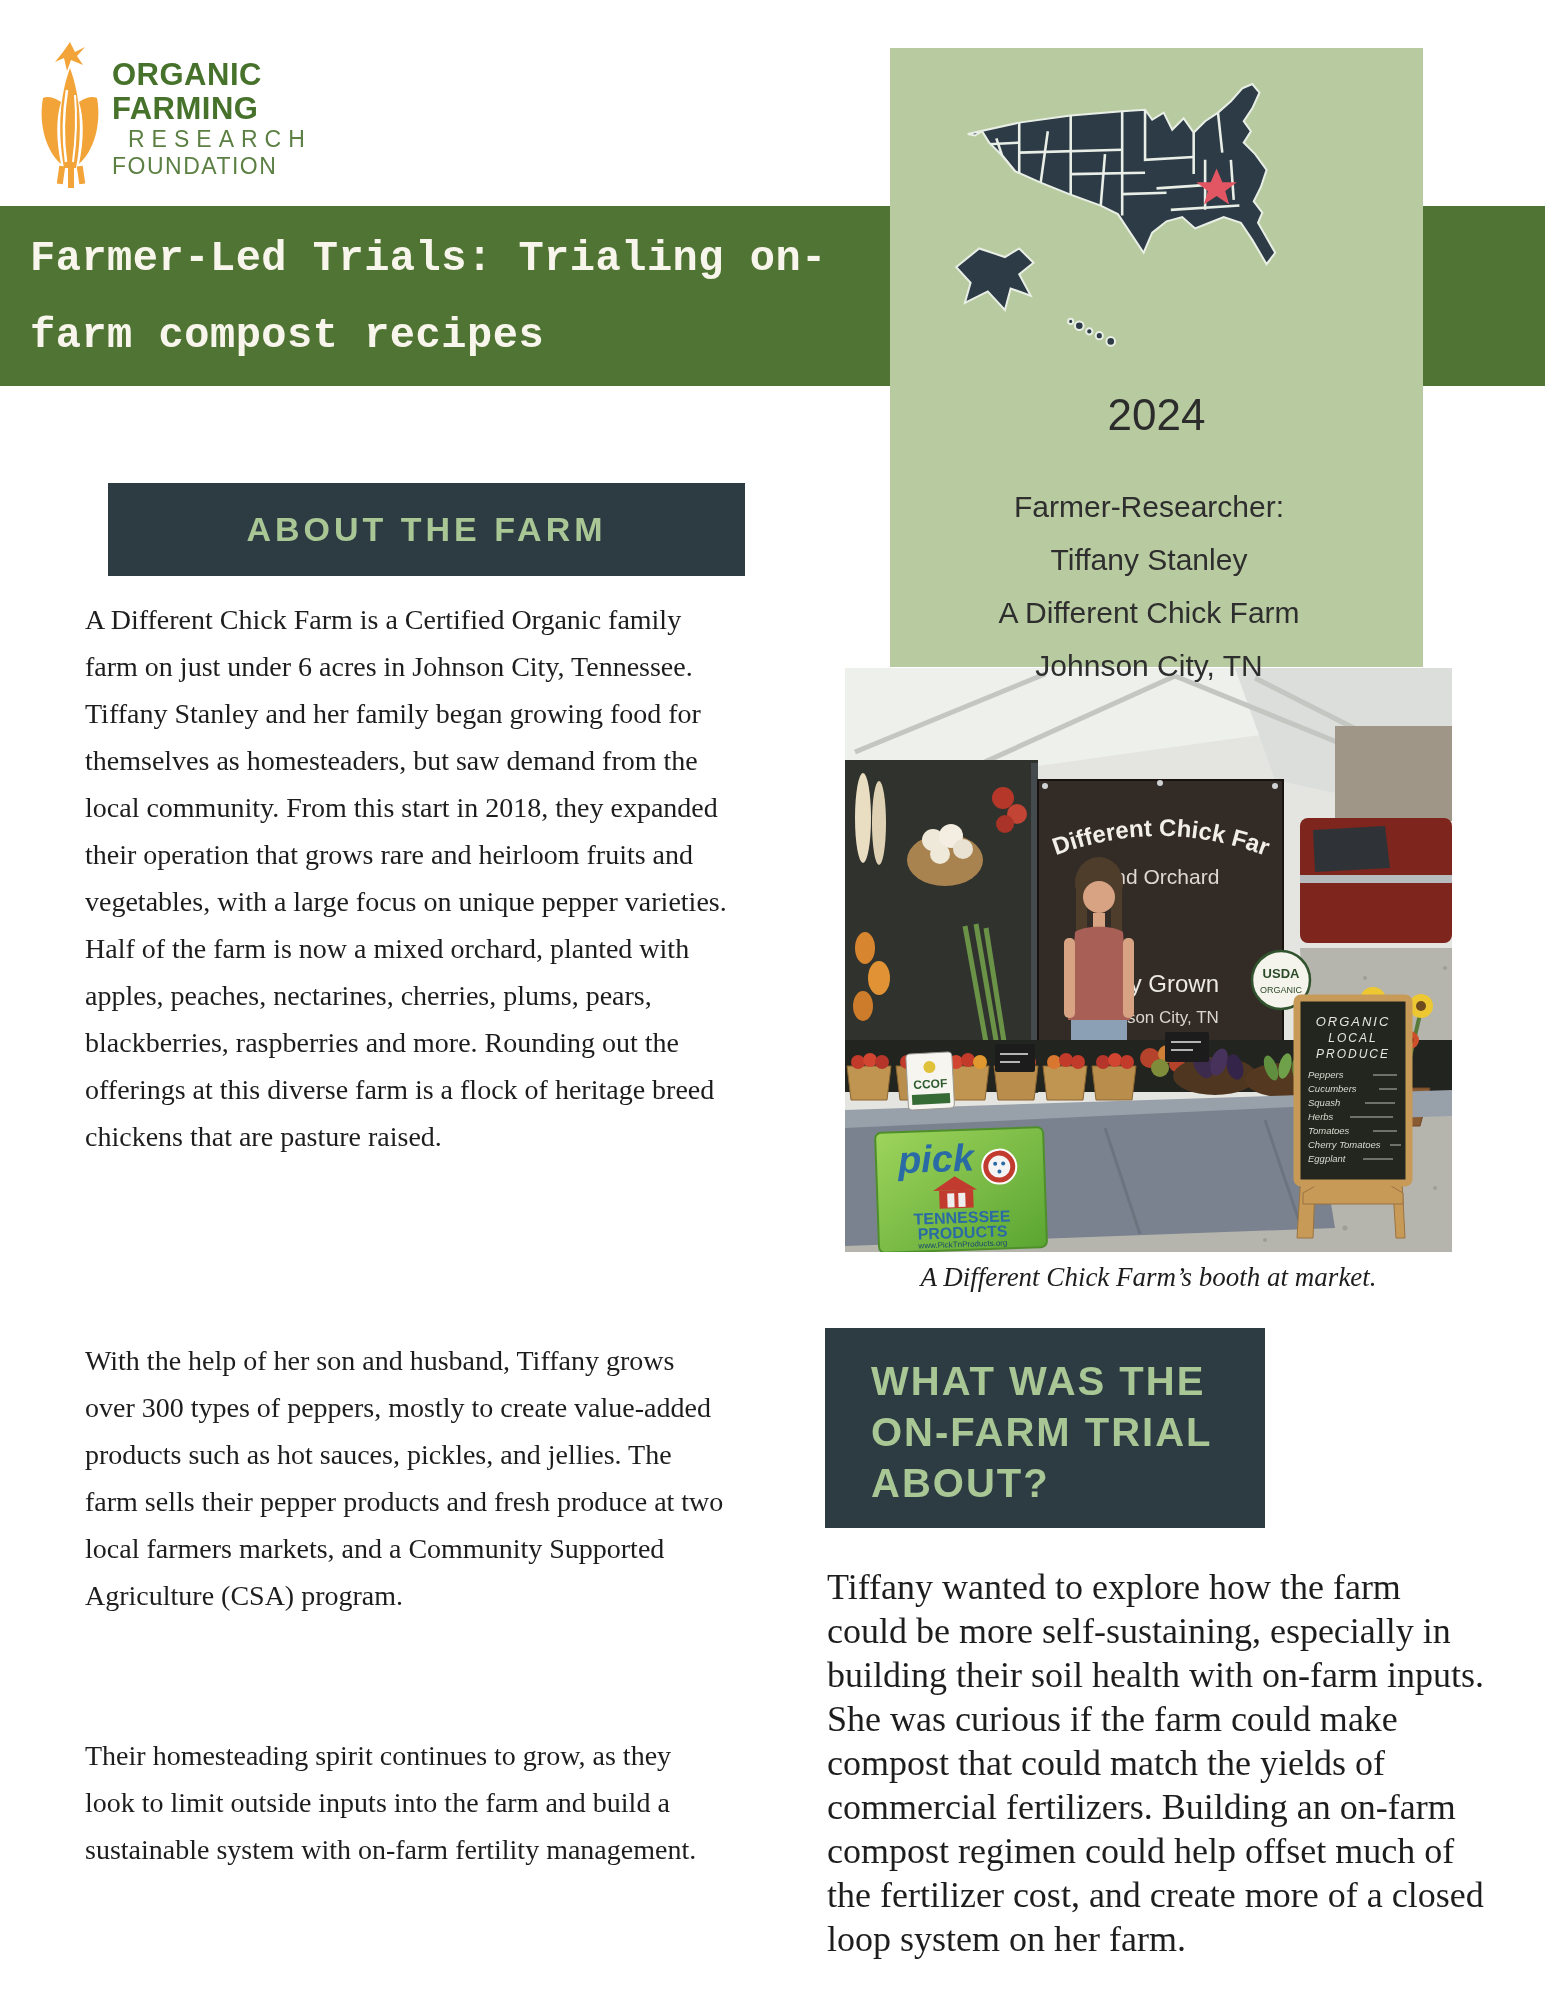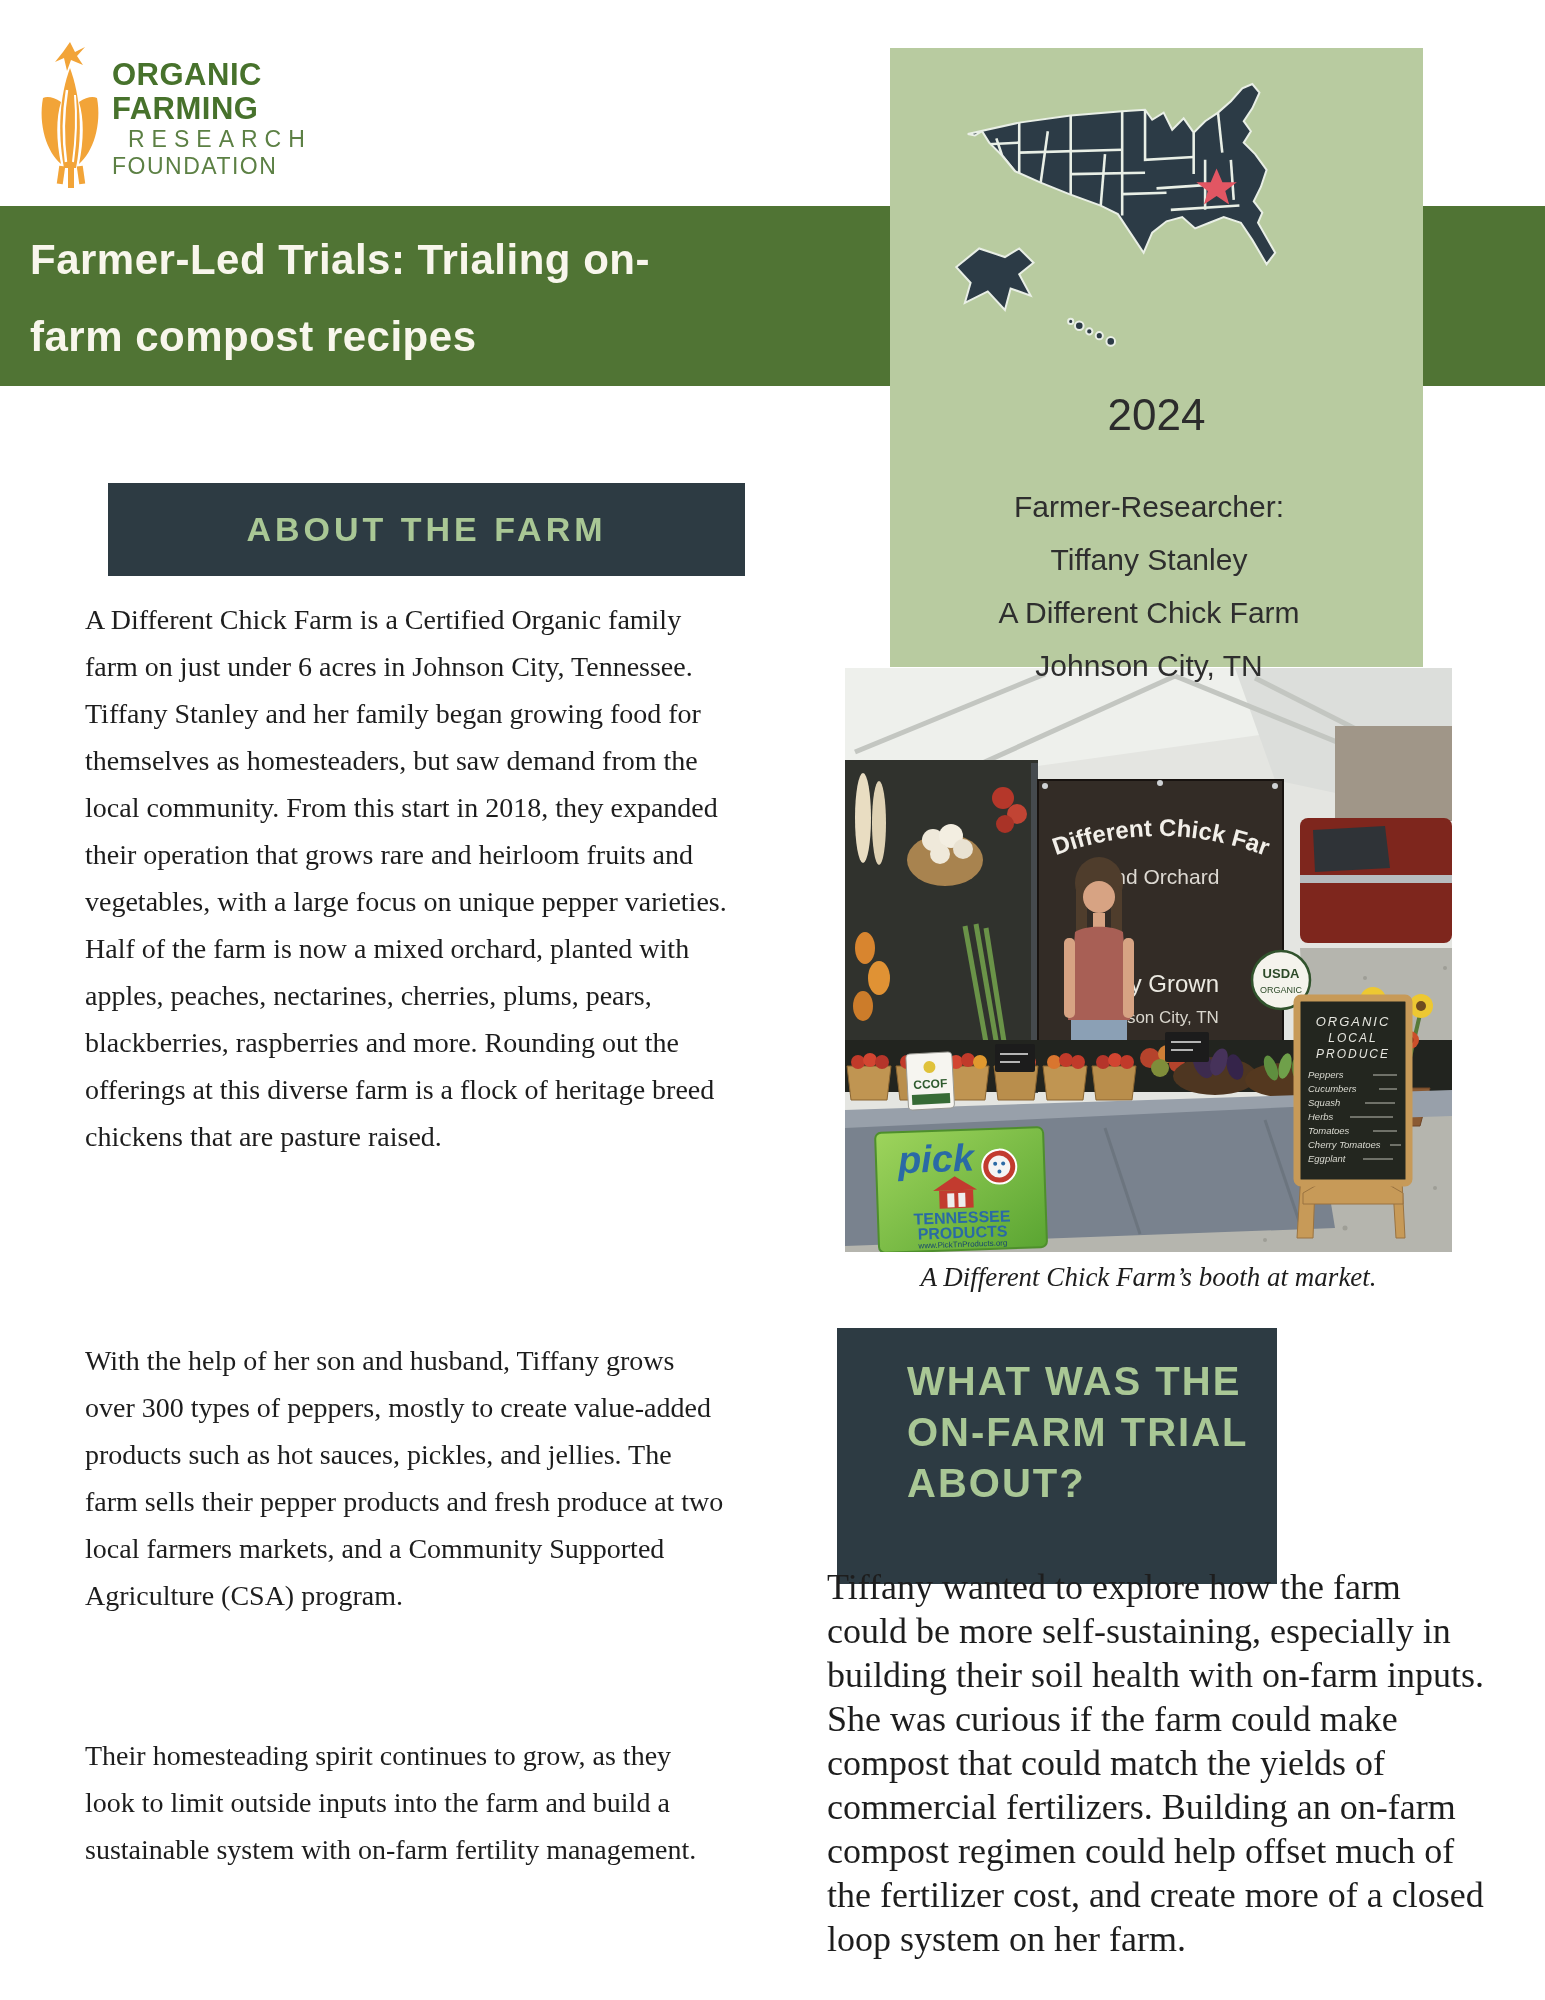--- a/index.html
+++ b/index.html
@@ -22,36 +22,36 @@
 
   
   .logo-wrap{left:30px;top:38px;width:330px;height:150px;}
   .logo-corn{left:0;top:2px;}
   .logo-text{left:82px;top:20px;line-height:1;}
   .logo-line-bold{font-size:31px;font-weight:bold;color:var(--c-logo_green_bold);line-height:34px;letter-spacing:.5px;}
   .logo-line-research{font-size:23px;color:var(--c-logo_green_light);line-height:27px;letter-spacing:7px;margin-left:16px;}
   .logo-line-foundation{font-size:23px;color:var(--c-logo_green_light);line-height:27px;letter-spacing:1.5px;}
 
   
-  .banner{left:0;top:206px;width:1545px;height:180px;background:var(--c-banner_green);z-index:1;}
+  .banner{left:0;top:206px;width:1545px;height:180px;background:var(--c-banner_green);z-index:1;font-family:Liberation Mono, monospace;}
   .banner-title{left:30px;top:15px;width:820px;font-size:42px;font-weight:bold;color:var(--c-title_cream);line-height:77px;letter-spacing:.5px;}
 
   
   .info-panel{left:890px;top:48px;width:533px;height:619px;background:var(--c-panel_green);z-index:2;text-align:center;}
   .map-box{left:34px;top:26px;width:465px;height:286px;}
   .map-us{fill:var(--c-map_slate);stroke:#e9efe6;stroke-width:1.4;}
   .map-borders{stroke:#e9efe6;stroke-width:1.8;fill:none;}
   .map-star{fill:var(--c-star_red);}
   .panel-year{left:0;top:342px;width:533px;font-size:44px;color:#2c2c2c;}
   .panel-lines{left:0;top:432px;width:518px;font-size:30px;color:#2e2e2e;line-height:53px;}
 
   
   .about-bar{left:108px;top:483px;width:637px;height:93px;background:var(--c-slate);display:flex;align-items:center;justify-content:center;}
   .about-bar-text{font-size:34px;font-weight:bold;letter-spacing:4px;color:var(--c-heading_light_green);}
-  .trial-block{left:825px;top:1328px;width:440px;height:256px;background:var(--c-slate);padding:28px 0 0 70px;margin-left:12px;}
+  .trial-block{left:825px;top:1328px;width:440px;height:200px;background:var(--c-slate);padding:28px 0 0 46px;}
   .trial-line{display:block;font-size:40px;font-weight:bold;letter-spacing:2px;color:var(--c-heading_light_green);line-height:51px;}
 
   
   .serif{font-family:"Liberation Serif",serif;color:var(--c-body_text);}
   .left-par{left:85px;width:642px;font-size:28px;line-height:47px;}
   .p1{top:596px;}
   .p2{top:1337px;}
   .p3{top:1732px;}
   .right-par{left:827px;top:1565px;width:658px;font-size:36px;line-height:44px;}
 

